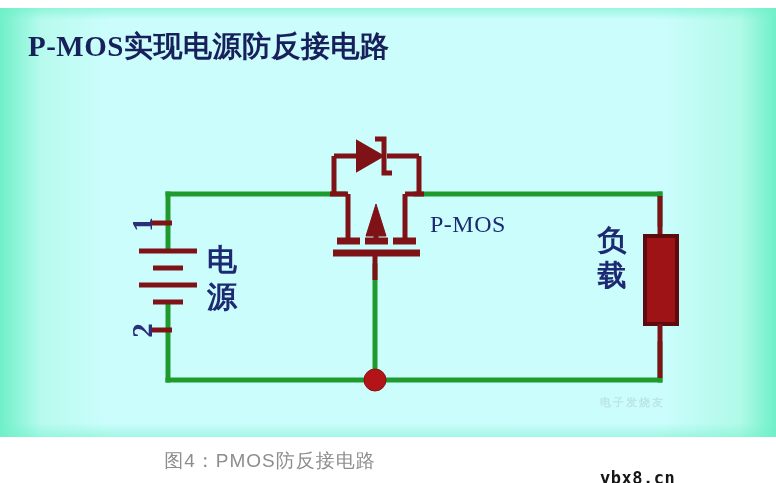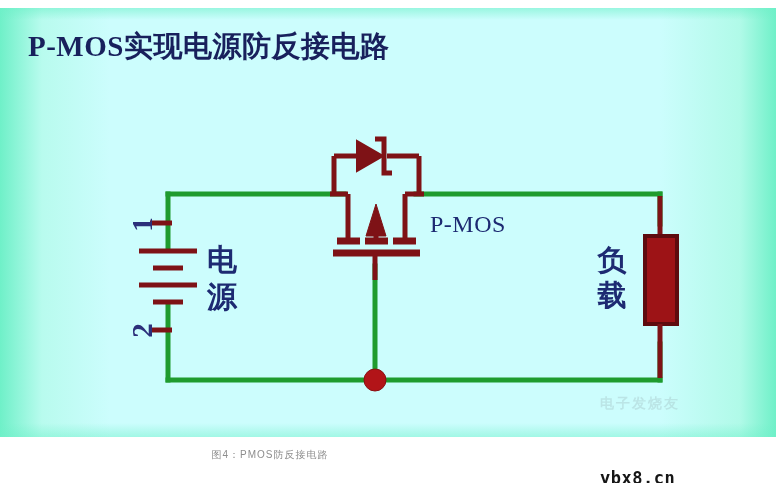--- a/index.html
+++ b/index.html
@@ -96,21 +96,20 @@
   }
   #label-load {
     left: 596px;
     top: 215px;
     font-size: 29px;
     width: 32px;
     text-align: center;
     white-space: normal;
     word-break: break-all;
     line-height: 1.22;
-    margin-top: 20px;
   }
   #label-pmos {
     position: absolute;
     left: 430px;
     top: 203px;
     font-family: "Liberation Serif", "DejaVu Serif", serif;
     font-size: 24px;
     font-weight: 400;
     color: #1d2a72;
     letter-spacing: 0.5px;
@@ -129,38 +128,38 @@
   #term-2 { left: 135px; top: 306px; }
 
   
   #panel-watermark {
     position: absolute;
     left: 600px;
     top: 387px;
     width: 160px;
     height: 30px;
     font-family: "Liberation Sans", sans-serif;
-    font-size: 14px;
+    font-size: 11px;
     font-weight: 700;
     color: rgba(150,175,178,0.30);
     letter-spacing: 2px;
     white-space: nowrap;
     overflow: hidden;
     filter: blur(0.6px);
   }
 
   
   #caption {
     position: absolute;
     left: 0;
     top: 448px;
     width: 540px;
     text-align: center;
     font-family: "Liberation Sans", "DejaVu Sans", sans-serif;
-    font-size: 10px;
+    font-size: 19px;
     color: #8d8d8d;
     letter-spacing: 1px;
     white-space: nowrap;
   }
   #site-watermark {
     position: absolute;
     left: 600px;
     top: 468px;
     font-family: "DejaVu Sans Mono", "Liberation Mono", monospace;
     font-size: 17px;

